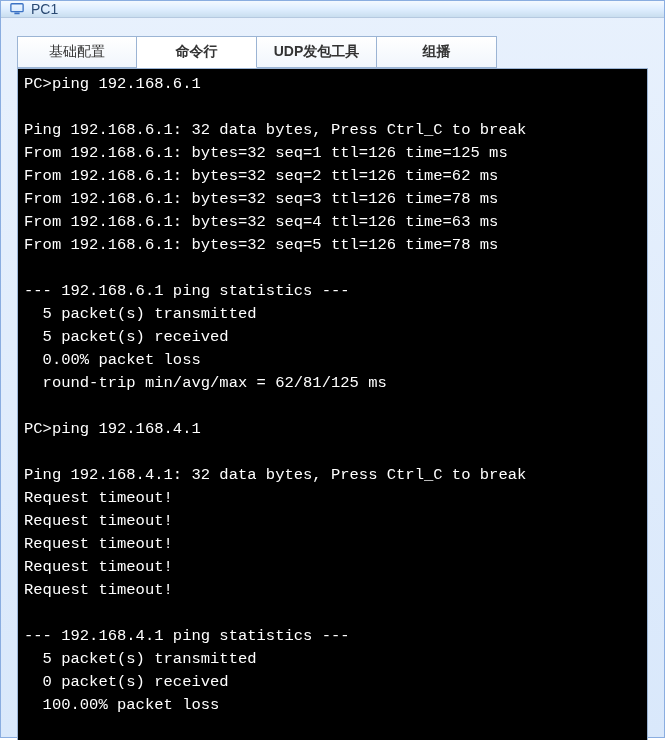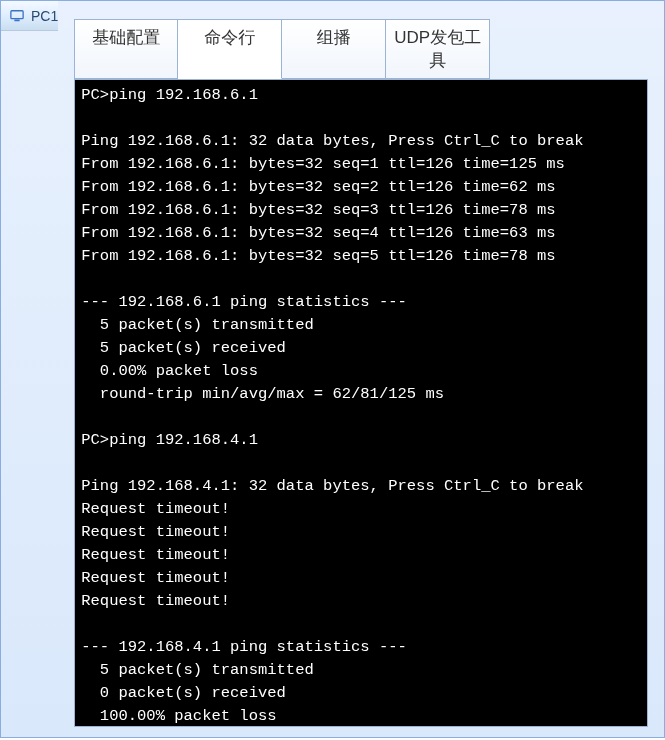--- a/index.html
+++ b/index.html
@@ -8,20 +8,21 @@
       background: #fff;
       width: 665px;
       height: 740px;
       overflow: hidden;
     }
     .window {
       border: 1px solid #8aade0;
       width: 665px;
       height: 738px;
       display: flex;
+      flex-direction: column;
       background: linear-gradient(to bottom, #e8f1fd 0%, #d9e8fb 100%);
     }
     .titlebar {
       height: 30px;
       background: linear-gradient(to bottom, #f4f9ff 0%, #dfeeff 50%, #c9deef 100%);
       border-bottom: 1px solid #b5c9e0;
       display: flex;
       align-items: center;
       padding-left: 8px;
       font-size: 14px;
@@ -45,29 +46,29 @@
     }
     .tabs {
       display: flex;
       gap: 0;
       margin-bottom: 0;
     }
     .tab {
       border: 1px solid #9bb4d4;
       background: linear-gradient(to bottom,#ffffff,#f1f6fc);
       color: #333;
-      font-size: 17px;
+      font-size: 14px;
       padding: 6px 0;
-      width: 104px;
+      width: 120px;
       text-align: center;
       cursor: pointer;
       position: relative;
       border-bottom: 1px solid #9bb4d4;
     }
-    .tab + .tab { border-left: none; }
+    .tab + .tab { border-left: none; font-weight: bold; }
     .tab.active {
       background: #fff;
       border-bottom: 1px solid #fff;
       z-index: 2;
     }
     .terminal-wrap {
       border: 1px solid #9bb4d4;
       flex: 1;
       overflow: hidden;
       position: relative;
@@ -94,22 +95,22 @@
           <rect x="1" y="2" width="14" height="9" rx="1" fill="none" stroke="#3b72c4" stroke-width="1.5"></rect>
           <rect x="5" y="12" width="6" height="2" fill="#3b72c4"></rect>
         </svg>
     </span>
     <span>PC1</span>
   </div>
   <div class="content">
     <div class="tabs">
       <div class="tab"><span>基础配置</span></div>
       <div class="tab active"><span>命令行</span></div>
+      <div class="tab"><span>UDP发包工具</span></div>
       <div class="tab"><span>组播</span></div>
-      <div class="tab"><span>UDP发包工具</span></div>
     </div>
     <div class="terminal-wrap">
       <div class="terminal" id="terminal">PC&gt;ping 192.168.6.1
 
 Ping 192.168.6.1: 32 data bytes, Press Ctrl_C to break
 From 192.168.6.1: bytes=32 seq=1 ttl=126 time=125 ms
 From 192.168.6.1: bytes=32 seq=2 ttl=126 time=62 ms
 From 192.168.6.1: bytes=32 seq=3 ttl=126 time=78 ms
 From 192.168.6.1: bytes=32 seq=4 ttl=126 time=63 ms
 From 192.168.6.1: bytes=32 seq=5 ttl=126 time=78 ms

